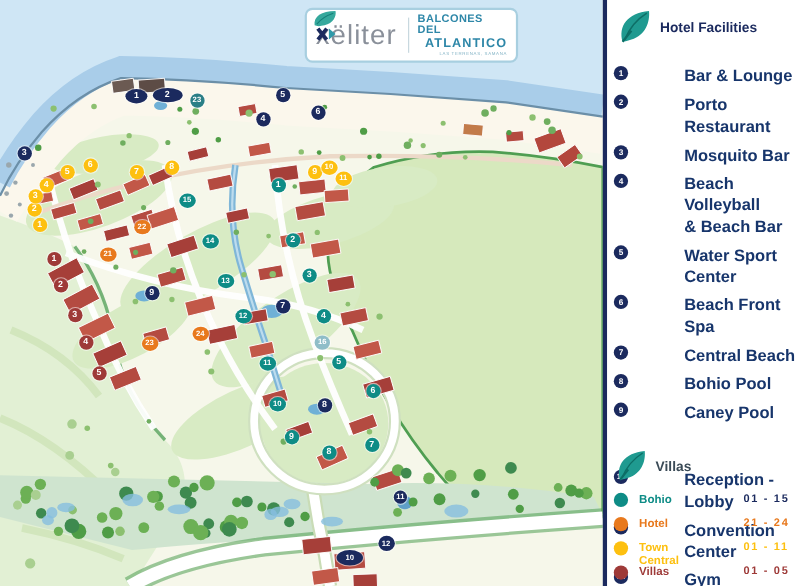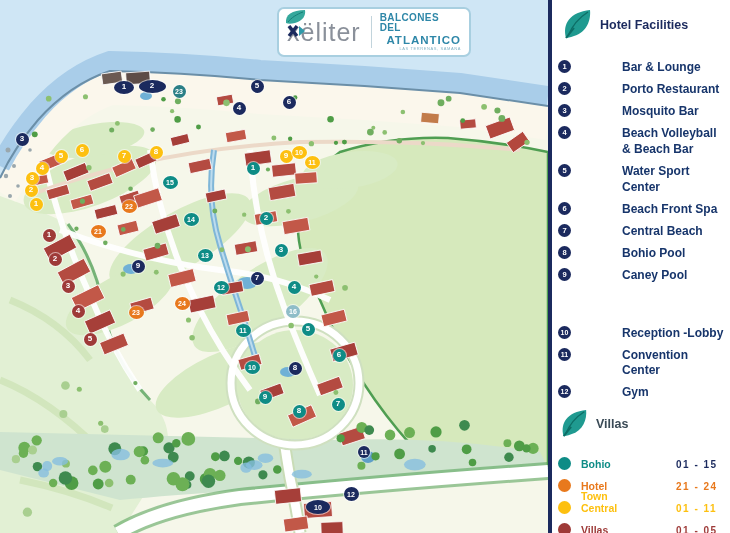--- a/index.html
+++ b/index.html
@@ -22,24 +22,24 @@
   #logo .tag{font-size:4px;color:#84b4c6;letter-spacing:.6px;margin-top:1px;}
   
   #divider{position:absolute;left:548px;top:0;width:4px;height:533px;background:#1b2a5e;}
   #sidebar{position:absolute;left:552px;top:0;width:192px;height:533px;background:#ffffff;}
   .side-head{position:absolute;display:flex;align-items:center;}
   .side-head .t{font-weight:bold;color:#1b2a5e;font-size:12.5px;margin-left:8px;}
   #fac-list{position:absolute;left:6px;top:60px;width:170px;}
   .fac-row{display:flex;align-items:flex-start;margin-bottom:6.5px;}
   .fac-row .badge{flex:0 0 13px;width:13px;height:13px;border-radius:50%;background:#1b2a5e;
       color:#fff;font-size:7.5px;font-weight:bold;display:flex;align-items:center;justify-content:center;margin-top:0;}
-  .fac-row .lbl{margin-left:9px;color:#17356b;font-weight:bold;font-size:12px;line-height:1.3;padding-left:42px;}
+  .fac-row .lbl{margin-left:9px;color:#17356b;font-weight:bold;font-size:15px;line-height:1.3;padding-left:42px;}
   #villas-block{position:absolute;left:6px;top:408px;width:170px;}
   #villas-list{margin-top:8px;}
-  .villa-row{display:flex;align-items:flex-end;height:22px;}
+  .villa-row{display:flex;align-items:flex-start;height:22px;}
   .villa-row .dot{width:13px;height:13px;border-radius:50%;flex:0 0 13px;}
   .villa-row .nm{margin-left:10px;font-weight:bold;font-size:10.5px;flex:1;}
   .villa-row .rng{font-weight:bold;font-size:10px;letter-spacing:1.5px;width:52px;text-align:left;padding-left:35px;}
 </style>
 </head>
 <body>
 
 <div id="stage">
 
   <div id="map">

